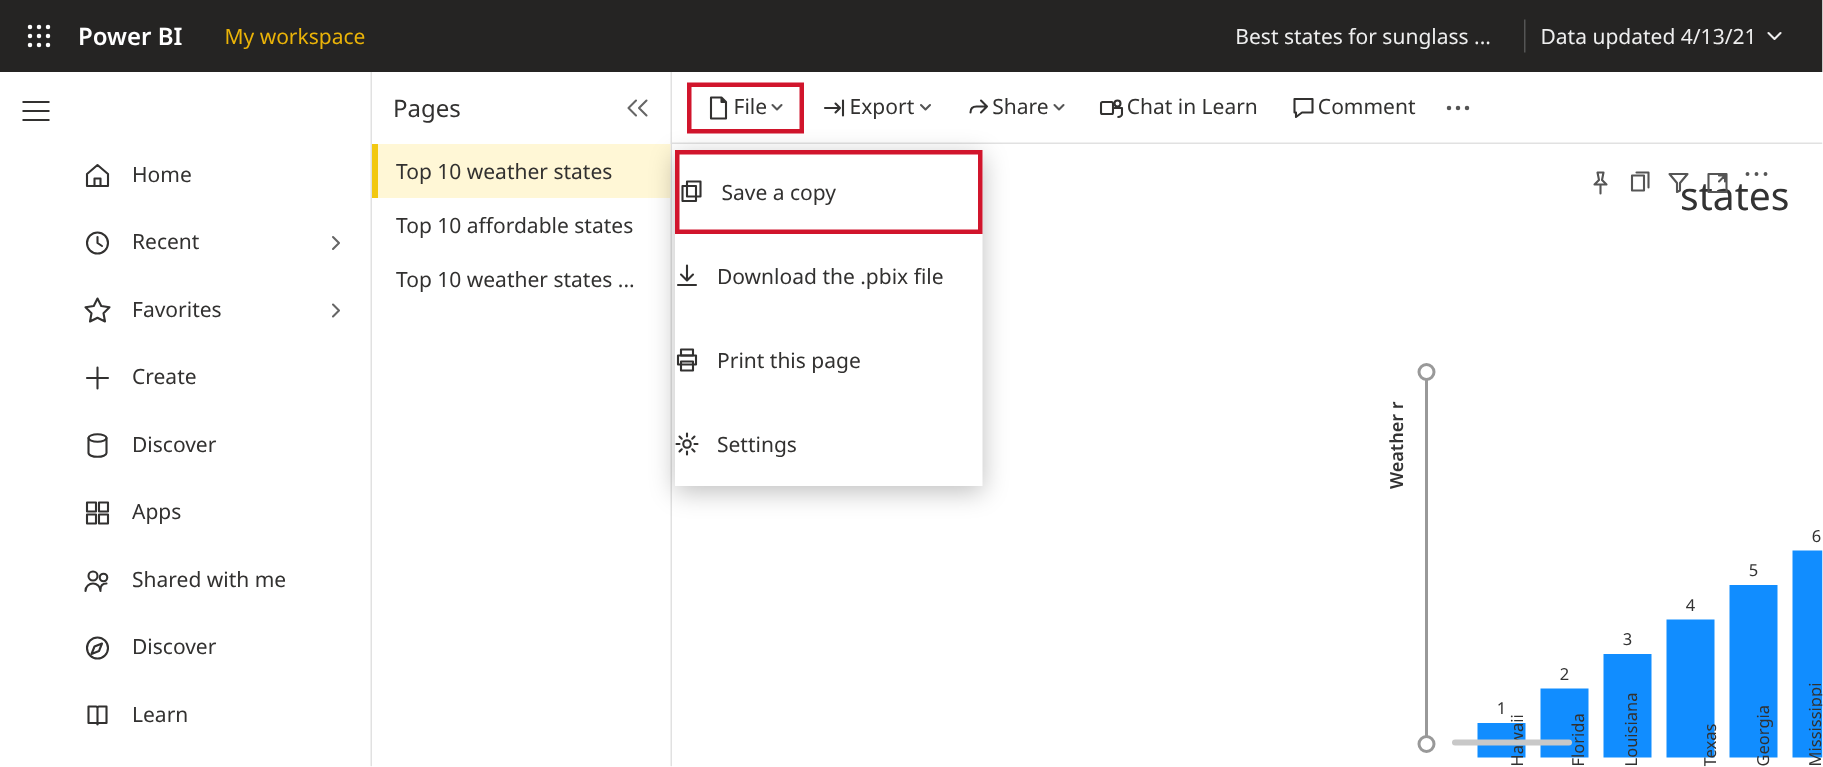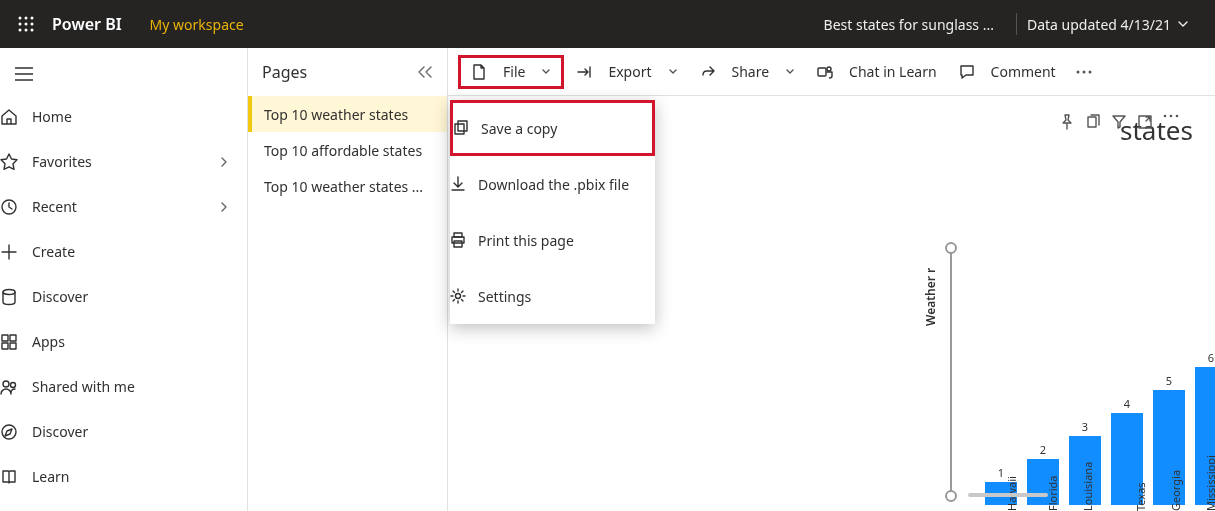--- a/index.html
+++ b/index.html
@@ -13,36 +13,36 @@
 .top-spacer { flex: 1; }
 .report-title { font-size: 14px; color: #eee; margin-right: 12px; }
 .vsep { width: 1px; height: 22px; background: #555; margin: 0 10px; }
 .updated { font-size: 14px; color: #eee; display: flex; align-items: center; gap: 6px; cursor: pointer; padding-right: 20px;}
 
 
 .shell { display: flex; height: calc(100% - 48px); }
 
 .nav { width: 248px; border-right: 1px solid #e1e1e1; display: flex; flex-direction: column; padding-top: 6px; }
 .nav-toggle { width: 48px; height: 40px; display: flex; align-items: center; justify-content: center; cursor: pointer; }
-.nav-item { display: flex; align-items: center; height: 45px; gap: 14px; cursor: pointer; }
+.nav-item { display: flex; align-items: center; height: 45px; padding-left: 18px; gap: 14px; cursor: pointer; margin-left: 38px; }
 .nav-item .lbl { flex: 1; }
 .nav-chevron { margin-right: 18px; color: #666; }
 
 
 .pages { width: 200px; border-right: 1px solid #e1e1e1; display: flex; flex-direction: column; }
 .pages-head { display: flex; align-items: center; height: 48px; padding: 0 14px; }
 .pages-head .ptitle { font-size: 16px; flex: 1; font-weight: 400; }
 .pages-head .collapse { color: #666; cursor: pointer; }
 .page-item { height: 36px; display: flex; align-items: center; padding-left: 16px; cursor: pointer; white-space: nowrap; overflow: hidden; text-overflow: ellipsis; }
 .page-item.active { background: #fff7d6; border-left: 4px solid #f2c811; padding-left: 12px; }
 
 
 .content { flex: 1; display: flex; flex-direction: column; position: relative; }
 .toolbar { height: 48px; border-bottom: 1px solid #e1e1e1; display: flex; align-items: center; padding-left: 10px; gap: 2px; }
-.tbtn { display: flex; align-items: center; height: 34px; padding: 0 10px; gap: 16px; cursor: pointer; }
+.tbtn { display: flex; align-items: center; height: 34px; padding: 0 10px; gap: 2px; cursor: pointer; }
 .tbtn.highlighted { border: 3px solid #d1152c; }
 .tbtn .caret { font-size: 10px; color: #555; }
 .tb-more { padding: 0 8px; }
 
 
 .file-menu { position: absolute; top: 52px; left: 2px; width: 205px; background: #fff; box-shadow: 0 4px 16px rgba(0,0,0,0.25); z-index: 10; }
 .file-menu .mitem { display: flex; align-items: center; height: 56px; gap: 12px; cursor: pointer; }
 .file-menu .mitem.highlighted { border: 3px solid #d1152c; }
 
 
@@ -109,35 +109,35 @@
         </svg>
     </div>
     <div class="nav-item">
       <svg width="18" height="18" viewBox="0 0 18 18">
           <path class="icon-stroke" d="M2 8l7-6 7 6v8H2z M7 16v-5h4v5"></path>
         </svg>
       <span class="lbl">Home</span>
     </div>
     <div class="nav-item">
       <svg width="18" height="18" viewBox="0 0 18 18">
-          <path class="icon-stroke" d="M9 1l2.5 5 5.5.8-4 4 1 5.5L9 13.8 4 16.3l1-5.5-4-4L6.5 6z"></path>
-        </svg>
-      <span class="lbl">Favorites</span>
+          <circle class="icon-stroke" cx="9" cy="9" r="7"></circle>
+          <path class="icon-stroke" d="M9 5v4l3 2"></path>
+        </svg>
+      <span class="lbl">Recent</span>
       <span class="nav-chevron">
         <svg width="10" height="10" viewBox="0 0 10 10">
             <path class="icon-stroke" d="M3 1l4 4-4 4"></path>
           </svg>
       </span>
     </div>
     <div class="nav-item">
       <svg width="18" height="18" viewBox="0 0 18 18">
-          <circle class="icon-stroke" cx="9" cy="9" r="7"></circle>
-          <path class="icon-stroke" d="M9 5v4l3 2"></path>
-        </svg>
-      <span class="lbl">Recent</span>
+          <path class="icon-stroke" d="M9 1l2.5 5 5.5.8-4 4 1 5.5L9 13.8 4 16.3l1-5.5-4-4L6.5 6z"></path>
+        </svg>
+      <span class="lbl">Favorites</span>
       <span class="nav-chevron">
         <svg width="10" height="10" viewBox="0 0 10 10">
             <path class="icon-stroke" d="M3 1l4 4-4 4"></path>
           </svg>
       </span>
     </div>
     <div class="nav-item">
       <svg width="18" height="18" viewBox="0 0 18 18">
           <path class="icon-stroke" d="M9 2v14 M2 9h14"></path>
         </svg>

